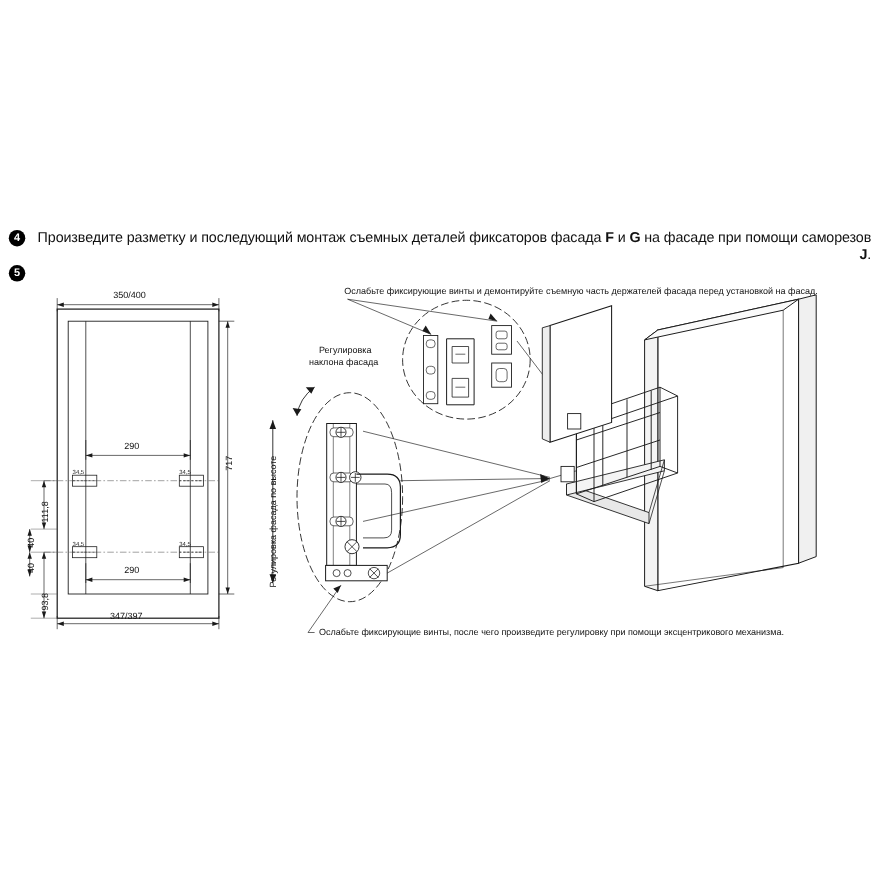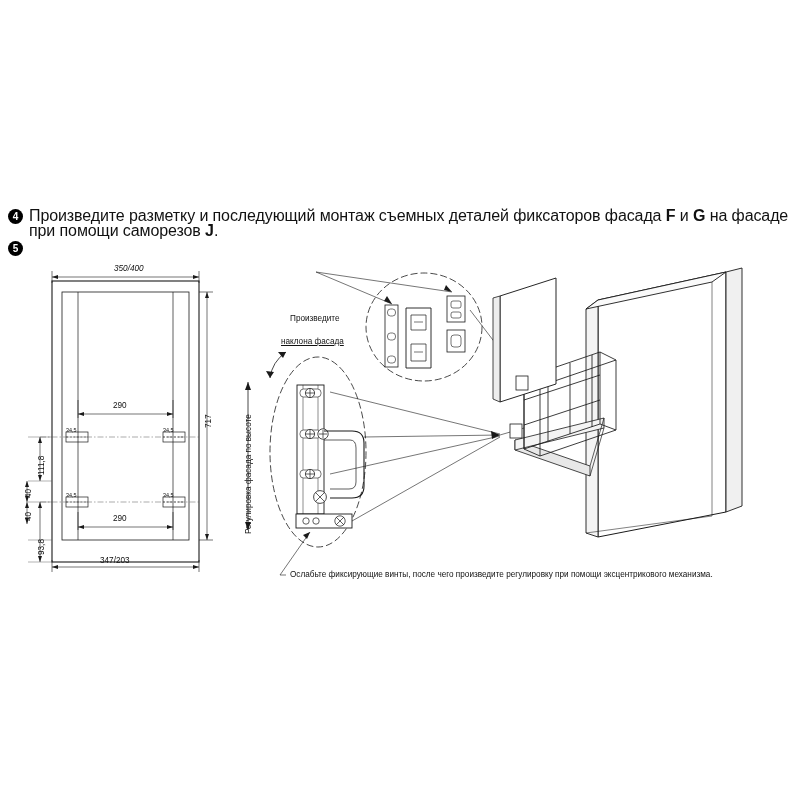--- a/index.html
+++ b/index.html
@@ -42,24 +42,25 @@
     background: #000;
     color: #fff;
     font-size: 10px;
     font-weight: bold;
     line-height: 15px;
     text-align: center;
     margin-right: 6px;
     margin-top: 1px;
   }
   .step-text {
-    font-size: 16px;
+    font-size: 13px;
     line-height: 15px;
     color: #111;
     letter-spacing: -0.1px;
+    text-align: right;
   }
   .step-text b { font-weight: bold; }
 
   
   .note {
     position: absolute;
     font-size: 8.2px;
     color: #111;
     line-height: 11px;
     white-space: nowrap;
@@ -328,30 +329,31 @@
         <path d="M500 296 L500 402 L493 399 L493 298 Z" fill="#ededed" stroke="#1a1a1a" stroke-width="0.8"></path>
       </g>
 
       <g stroke="#1a1a1a" stroke-width="0.8" fill="#ffffff">
         <rect x="516" y="376" width="12" height="14"></rect>
         <rect x="510" y="424" width="12" height="14"></rect>
       </g>
     </g>
   </svg>
 
-
-  <div class="note" style="left:290px; top:313px;">Произведите</div>
-  <div class="note" style="left:281px; top:336px;text-decoration:underline;">наклона фасада</div>
+  <div class="note" style="left:313px; top:259px;">Ослабьте фиксирующие винты и демонтируйте съемную часть держателей фасада перед установкой на фасад.</div>
+
+  <div class="note" style="left:290px; top:313px;">Регулировка</div>
+  <div class="note" style="left:281px; top:324px;">наклона фасада</div>
 
   <div class="label-rot" style="left:244px; top:534px;">Регулировка фасада по высоте</div>
 
   <div class="note" style="left:290px; top:569px;">Ослабьте фиксирующие винты, после чего произведите регулировку при помощи эксцентрикового механизма.</div>
 
-  <div class="dim" style="left:114px; top:264px;font-style:italic;">350/400</div>
-  <div class="dim" style="left:100px; top:556px;">347/203</div>
+  <div class="dim" style="left:103px; top:264px;">350/400</div>
+  <div class="dim" style="left:100px; top:556px;">347/397</div>
   <div class="dim-v" style="left:204px; top:428px;">717</div>
   <div class="dim" style="left:113px; top:401px;">290</div>
   <div class="dim" style="left:113px; top:514px;">290</div>
 
   <div class="dim-v" style="left:37px; top:475px;">111,8</div>
   <div class="dim-v" style="left:24px; top:498px;">40</div>
   <div class="dim-v" style="left:24px; top:521px;">40</div>
   <div class="dim-v" style="left:37px; top:555px;">93,8</div>
 
   <div class="tiny" style="left:66px; top:427px;">34,5</div>

